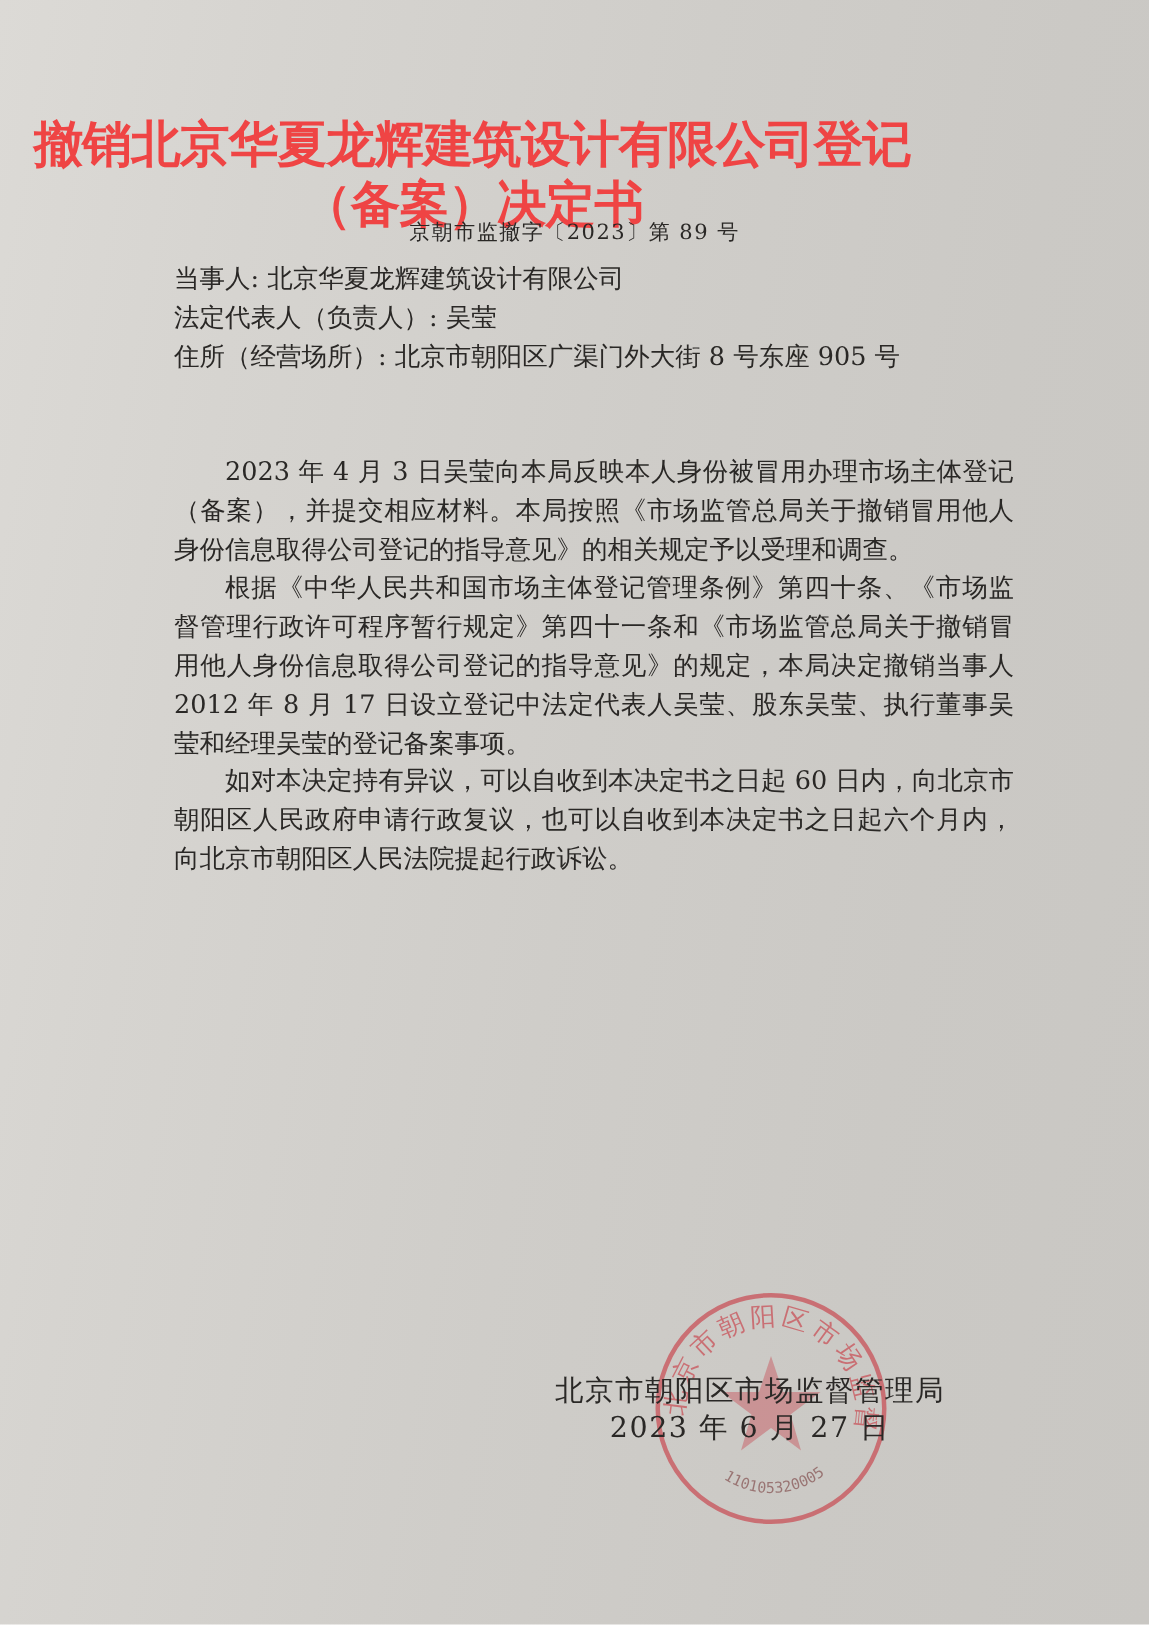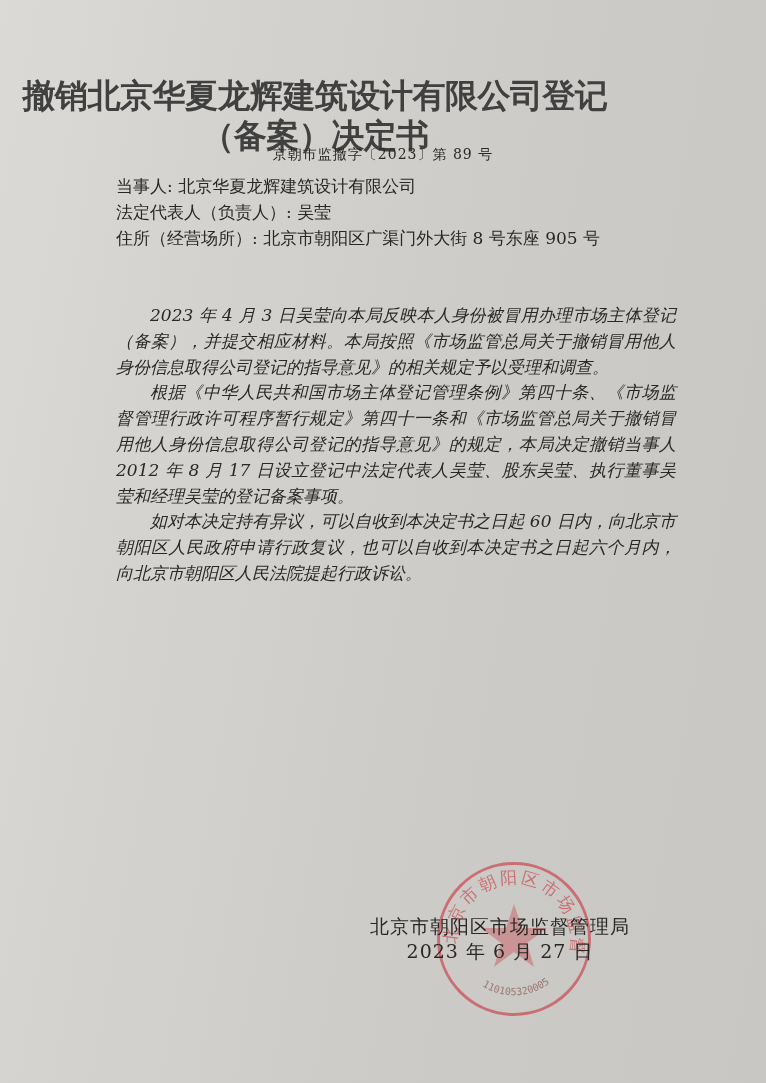--- a/index.html
+++ b/index.html
@@ -6,33 +6,33 @@
   body {
     width: 766px; height: 1083px; overflow: hidden; position: relative;
     background: linear-gradient(100deg, #dcdad6 0%, #d6d4d0 20%, #cfcdc9 50%, #cbc9c5 75%, #c9c7c3 100%);
     font-family: "DejaVu Serif", "Liberation Serif", serif;
     color: #2a2826;
   }
   .page { position: absolute; left: 0; top: 0; width: 766px; height: 1083px; }
   .title {
     position: absolute; left: 0; width: 630px; text-align: center;
     font-family: "DejaVu Serif", serif; font-weight: bold;
-    font-size: 33px; letter-spacing: -0.5px; color: #404040;
+    font-size: 33px; letter-spacing: -0.5px; color: #ef4444;
   }
   .title.l1 { top: 74px; }
   .title.l2 { top: 114px; }
   .docno {
     position: absolute; top: 146px; left: 0; width: 766px; text-align: center;
     font-size: 14px; letter-spacing: 1px;
   }
   .body { position: absolute; left: 116px; width: 560px; font-size: 17px; line-height: 25.8px; }
   .meta { top: 174px; }
   .meta .row { white-space: nowrap; }
   .paras { top: 303px; }
-  .p { text-align: justify; text-indent: 2em; margin: 0; font-style: italic; }
+  .p { text-align: justify; text-indent: 2em; margin: 0; }
   .sign {
     position: absolute; left: 355px; width: 290px; text-align: center;
     font-size: 19px; letter-spacing: 1px; z-index: 2;
   }
   .sign.org { top: 914px; }
   .sign.date { top: 939px; }
   .stamp {
     position: absolute; left: 437px; top: 862px; width: 154px; height: 154px;
     border-radius: 50%; border: 3px solid rgba(200, 60, 70, 0.75);
     box-sizing: border-box; z-index: 1; opacity: 0.85;

